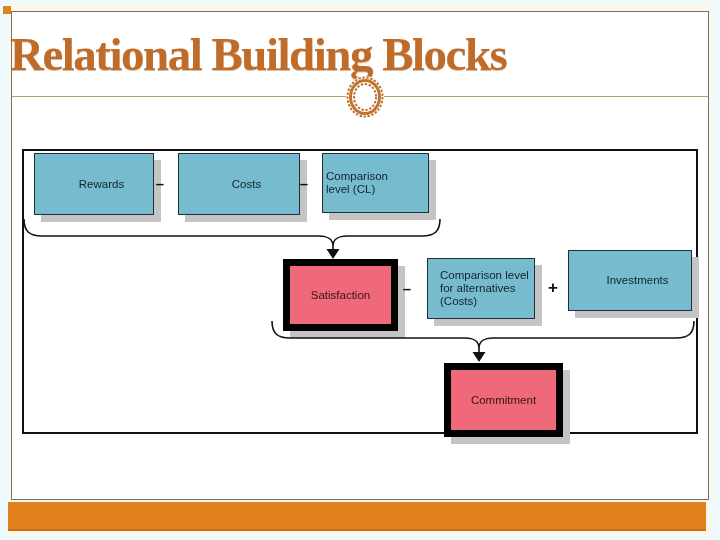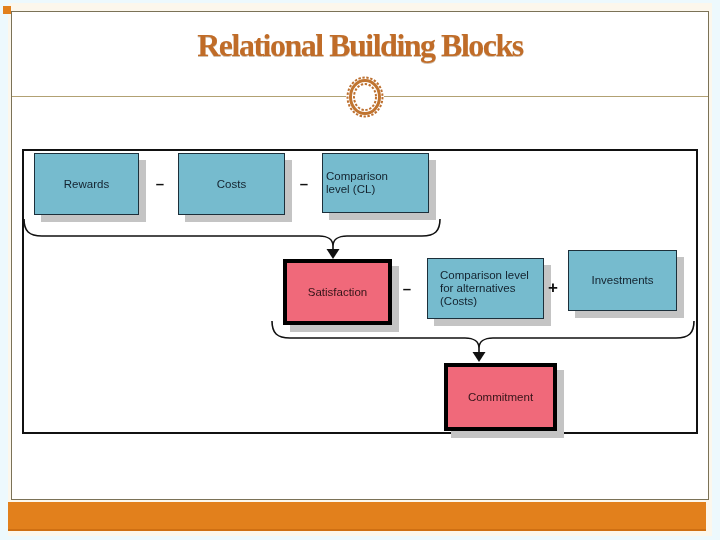--- a/index.html
+++ b/index.html
@@ -28,24 +28,24 @@
   }
   .bottom-bar{
     left:8px;top:502px;width:698px;height:27px;
     background:#e2801c;
     border-bottom:2px solid #cf6f12;
   }
 
   
   .slide-title{
     left:10px;top:27px;width:700px;
-    text-align:center;
+    text-align:left;
     font-family:"Liberation Serif","DejaVu Serif",serif;
     font-weight:bold;
-    font-size:32px;
+    font-size:47px;
     letter-spacing:-1.5px;
     color:#c06c28;
     text-shadow:0 1px 0 rgba(122,74,22,0.35);
   }
   .separator-line{
     left:12px;top:96px;width:696px;height:1px;
     background:#b2a173;
   }
   .ring-svg{left:341px;top:73px;}
 
@@ -58,24 +58,25 @@
   .box{
     display:flex;align-items:center;justify-content:center;
     font-size:11.5px;line-height:13px;
     box-shadow:7px 7px 0 #c4c4c4;
     text-align:center;
   }
   .box.blue{
     background:#76bbce;
     border:1px solid #1c2f3a;
     color:#13222e;
+    padding-left:15px;
   }
   .box.pink{
     background:#f0697a;
-    border:4px solid #000000;
+    border:7px solid #000000;
     color:#331418;
   }
   .box.left-text{
     justify-content:flex-start;
     text-align:left;
     padding-left:3px;
     box-sizing:border-box;
   }
   .op{
     display:flex;align-items:center;justify-content:center;
@@ -116,21 +117,21 @@
   <span>
     <span style="display:block">Comparison</span>
     <span style="display:block">level (CL)</span>
   </span>
 </div>
 
 <div class="abs box pink" style="left:283px;top:259px;width:101px;height:58px;">
   <span>Satisfaction</span>
 </div>
 <div class="abs op" style="left:398px;top:280px;">–</div>
-<div class="abs box blue left-text" style="left:427px;top:258px;width:117px;height:61px;padding-left:12px;">
+<div class="abs box blue left-text" style="left:427px;top:258px;width:108px;height:61px;padding-left:12px;">
   <span>
     <span style="display:block">Comparison level</span>
     <span style="display:block">for alternatives</span>
     <span style="display:block">(Costs)</span>
   </span>
 </div>
 <div class="abs op plus" style="left:544px;top:280px;">+</div>
 <div class="abs box blue" style="left:568px;top:250px;width:107px;height:59px;">
   <span>Investments</span>
 </div>

